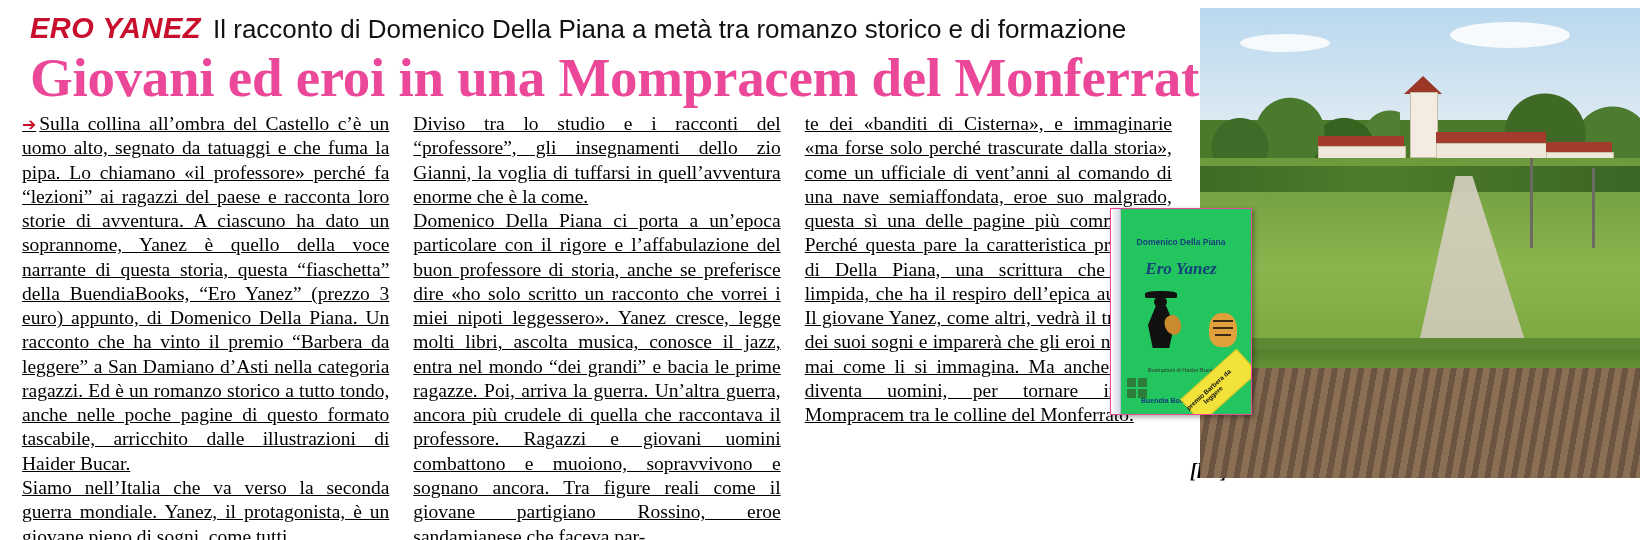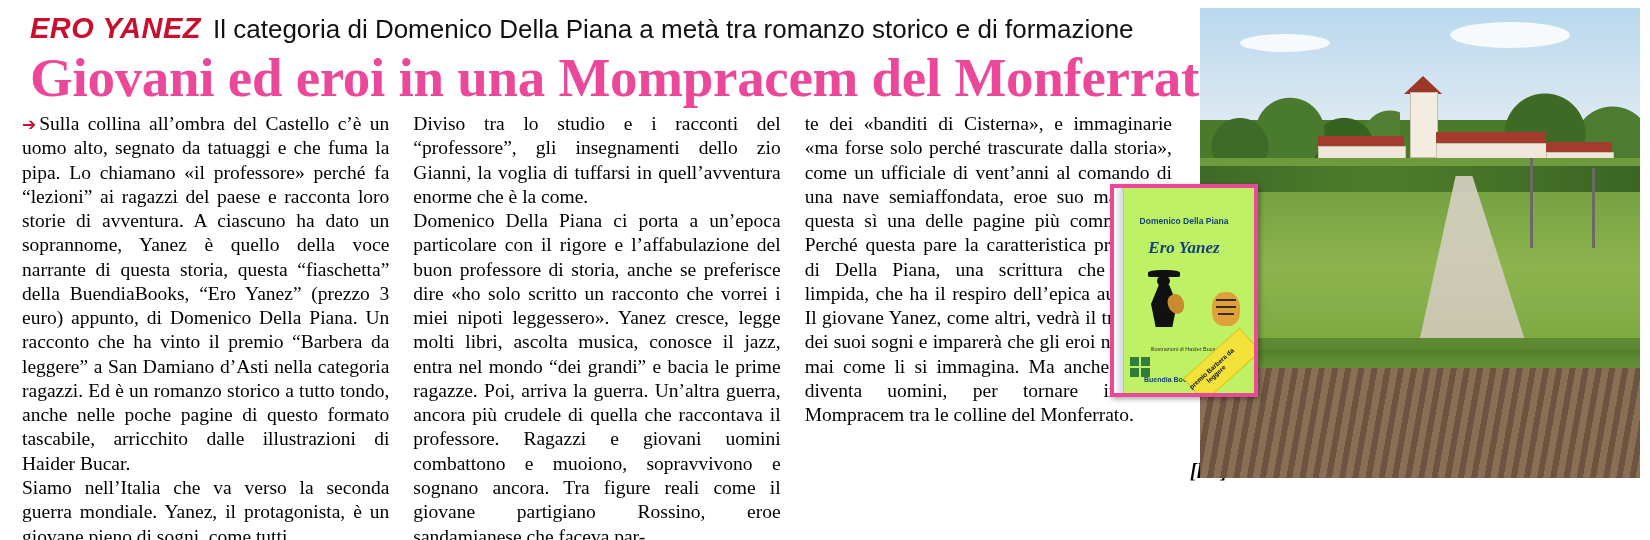--- a/index.html
+++ b/index.html
@@ -69,20 +69,21 @@
   .col {
     width: 368px;
     font-size: 19.5px;
     line-height: 1.245;
     text-align: justify;
     text-justify: inter-word;
     hyphens: manual;
   }
   .col p {
     margin: 0;
+    text-decoration: underline;
   }
   .arrow {
     color: #c8102e;
     font-weight: bold;
     font-family: "DejaVu Sans", sans-serif;
     font-size: 17px;
     padding-right: 3px;
   }
   .byline {
     position: absolute;
@@ -204,25 +205,25 @@
   .pole {
     position: absolute;
     width: 3px;
     background: #6b6b63;
   }
 
   
   .book {
     position: absolute;
     left: 1110px;
-    top: 184px;
+    top: 208px;
     width: 140px;
     height: 205px;
-    background: #bef264;
-    border: 4px solid #ec4899;
+    background: #22c55e;
+    border: 1px solid #ec4899;
     box-shadow: 2px 2px 5px rgba(0,0,0,0.35);
     overflow: hidden;
   }
   .book-spine {
     position: absolute;
     left: 0; top: 0;
     width: 9px; height: 100%;
     background: linear-gradient(90deg, #ffffff, #cfd8e2);
     border-right: 1px solid #b7c2cd;
   }
@@ -338,21 +339,21 @@
     line-height: 1.15;
   }
 </style>
 </head>
 <body>
 
 <div class="page">
 
   <div class="kicker-row">
     <span class="kicker">ERO YANEZ</span>
-    <span class="subhead">Il categoria di Domenico Della Piana a metà tra romanzo storico e di formazione</span>
+    <span class="subhead">Il racconto di Domenico Della Piana a metà tra romanzo storico e di formazione</span>
   </div>
 
   <h1 class="headline">Giovani ed eroi in una Mompracem del Monferrato</h1>
 
   <div class="columns">
 
     <div class="col">
       <p><span class="arrow">➔</span><span>Sulla collina all’ombra del Castello c’è un uomo alto, segnato da tatuaggi e che fuma la pipa. Lo chiamano «il professore» perché fa “lezioni” ai ragazzi del paese e racconta loro storie di avventura. A ciascuno ha dato un soprannome, Yanez è quello della voce narrante di questa storia, questa “fiaschetta” della BuendiaBooks, “Ero Yanez” (prezzo 3 euro) appunto, di Domenico Della Piana. Un racconto che ha vinto il premio “Barbera da leggere” a San Damiano d’Asti nella categoria ragazzi. Ed è un romanzo storico a tutto tondo, anche nelle poche pagine di questo formato tascabile, arricchito dalle illustrazioni di Haider Bucar.</span></p>
       <p>Siamo nell’Italia che va verso la seconda guerra mondiale. Yanez, il protagonista, è un giovane pieno di sogni, come tutti.</p>
     </div>

